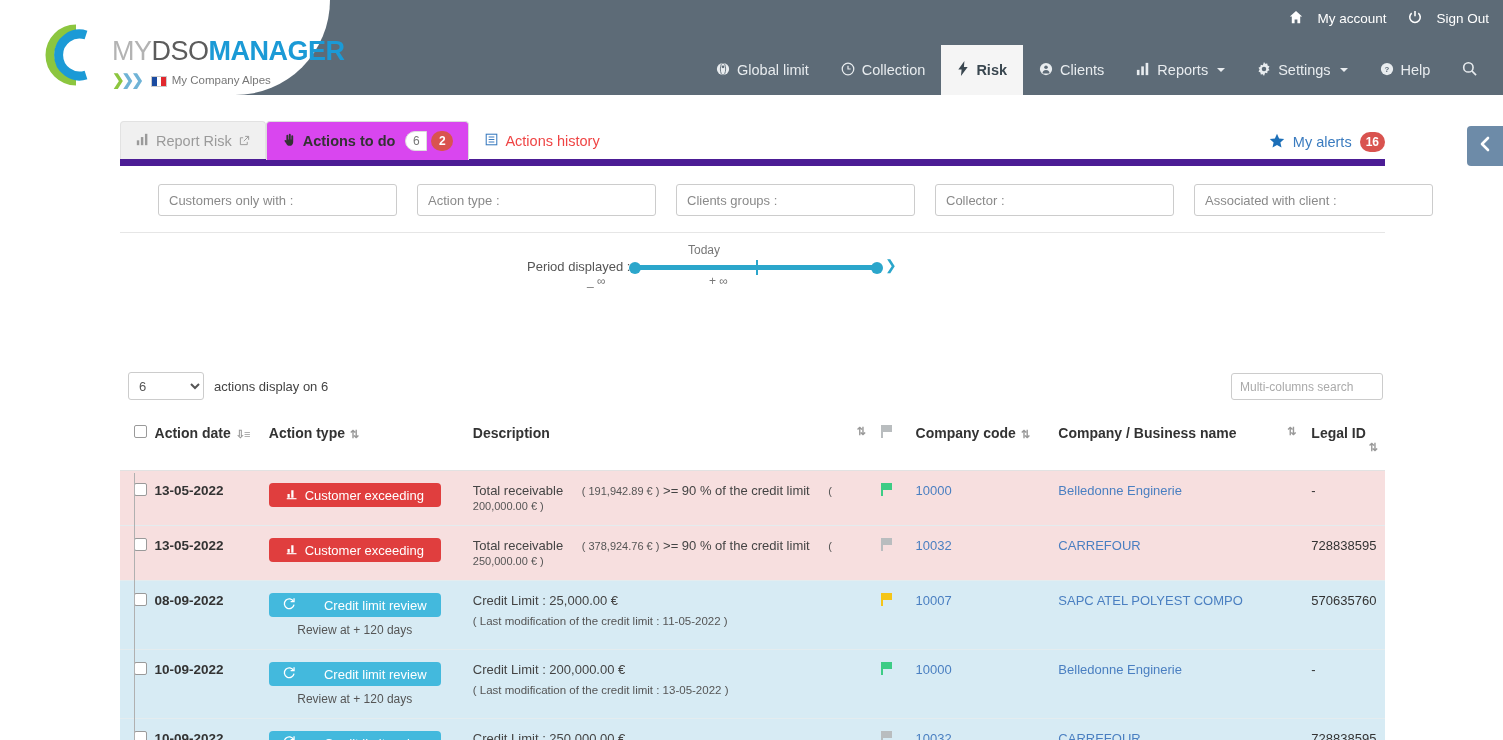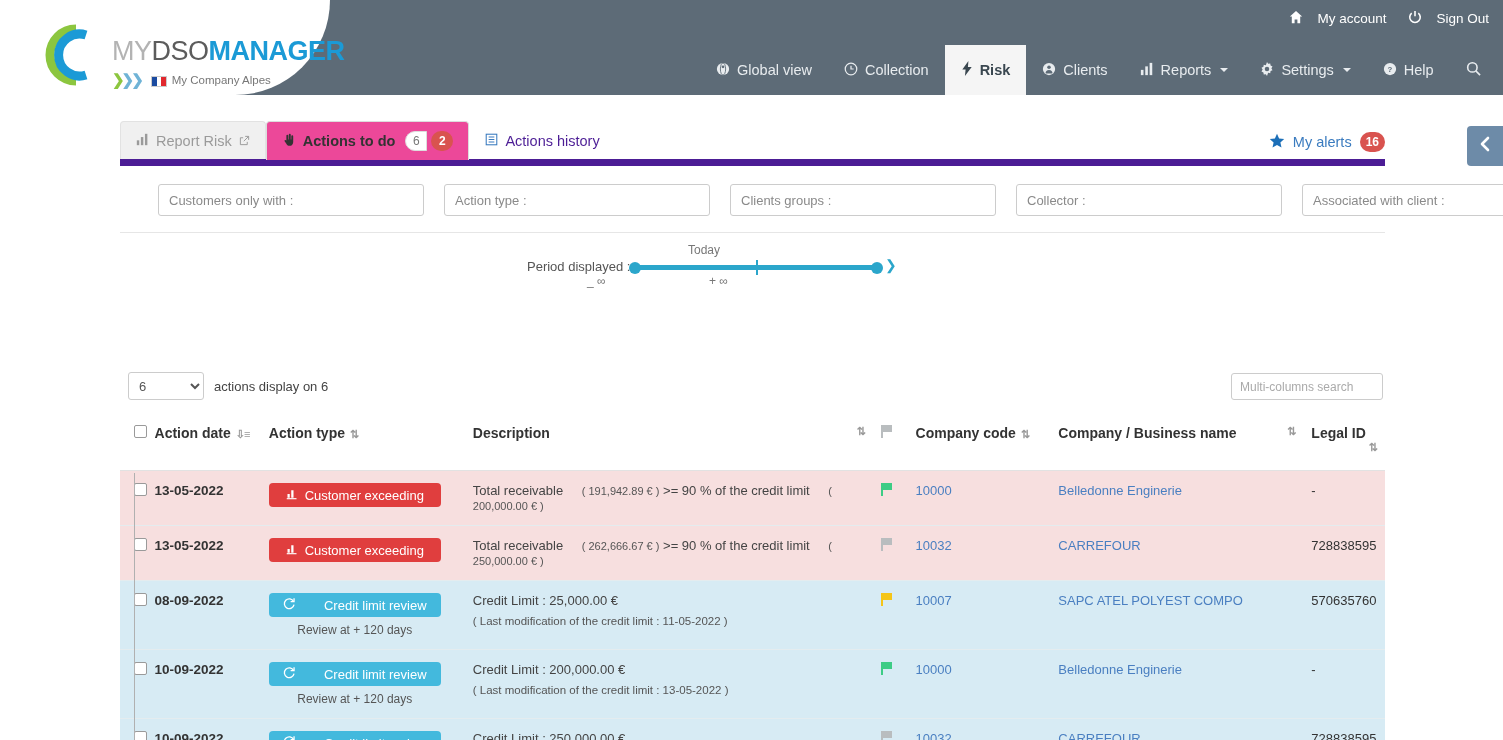--- a/index.html
+++ b/index.html
@@ -68,22 +68,22 @@
     border-bottom:7px solid #4c1d95;
     display:flex; align-items:flex-end;
   }
   .tab {
     display:flex; align-items:center; gap:7px;
     height:38px; padding:0 15px; font-size:14.5px; cursor:pointer;
     border:1px solid transparent; border-bottom:none;
     border-radius:4px 4px 0 0; position:relative;
   }
   .tab.inactive-gray { background:#f0f0f0; color:#9a9a9a; border-color:#e2e2e2; }
-  .tab.active { background:#ec4899; color:#333; font-weight:bold; border-color:#ddd; margin-bottom:-1px; height:39px; }
-  .tab.link { color:#4c1d95; }
+  .tab.active { background:#d946ef; color:#333; font-weight:bold; border-color:#ddd; margin-bottom:-1px; height:39px; }
+  .tab.link { color:#ef4444; }
   .badge-plain {
     display:inline-flex; align-items:center; justify-content:center;
     min-width:22px; height:20px; padding:0 6px;
     border:1px solid #ddd; border-radius:10px 0 0 10px;
     font-size:12px; color:#777; font-weight:normal; background:#fff;
     margin-left:3px; margin-right:-3px;
   }
   .badge-red {
     display:inline-flex; align-items:center; justify-content:center;
     min-width:22px; height:20px; padding:0 6px;
@@ -96,21 +96,21 @@
   }
   #collapse-btn {
     position:absolute; right:0; top:31px; width:36px; height:40px;
     background:#6d8ba8; border-radius:4px 0 0 4px;
     display:flex; align-items:center; justify-content:center; cursor:pointer;
   }
 
   
   #filters { position:absolute; left:158px; top:89px; display:flex; gap:20px; }
   .filter-input {
-    width:266px; height:32px; border:1px solid #ccc; border-radius:3px;
+    width:239px; height:32px; border:1px solid #ccc; border-radius:3px;
     background:#fff; font-size:13px; color:#8a8a8a; padding:0 10px;
     font-family:"Liberation Sans", sans-serif;
   }
   .filter-input::placeholder { color:#8a8a8a; opacity:1; }
   #filters-sep { position:absolute; left:120px; top:137px; width:1265px; height:1px; background:#e6e6e6; }
 
   
   #period-block { position:absolute; left:527px; top:152px; width:360px; }
   #period-label { position:absolute; left:0; top:12px; font-size:13px; color:#555; white-space:nowrap; }
   #slider { position:absolute; left:103px; top:18px; width:252px; height:5px; background:#2ba6cb; border-radius:3px; }
@@ -237,21 +237,21 @@
 
   <div id="mainnav">
     <div class="nav-item">
       <span>
         <svg width="14" height="14" viewBox="0 0 16 16" fill="#e8ecef">
             <circle cx="8" cy="8" r="7"></circle>
             <ellipse cx="8" cy="8" rx="3" ry="7" fill="none" stroke="#5d6b77" stroke-width="1"></ellipse>
             <circle cx="8" cy="5.5" r="1.6" fill="#5d6b77"></circle>
           </svg>
       </span>
-      <span>Global view</span>
+      <span>Global limit</span>
     </div>
     <div class="nav-item">
       <span>
         <svg width="14" height="14" viewBox="0 0 16 16" fill="none" stroke="#e8ecef" stroke-width="1.4">
             <circle cx="8" cy="8" r="6.6"></circle>
             <path d="M8 4.2 V8 h3"></path>
           </svg>
       </span>
       <span>Collection</span>
     </div>
@@ -472,21 +472,21 @@
                     <rect x="2" y="8" width="3" height="5"></rect>
                     <rect x="7" y="3" width="3" height="10"></rect>
                     <rect x="1" y="13.5" width="13" height="1.5"></rect>
                   </svg>
               </span>
               <span>Customer exceeding</span>
             </span>
           </td>
           <td>
             <span class="desc-main">Total receivable</span>
-            <span class="paren">( 262,666.67 € )</span>
+            <span class="paren">( 378,924.76 € )</span>
             <span class="desc-main">&gt;= 90 % of the credit limit</span>
             <span class="paren">( 250,000.00 € )</span>
           </td>
           <td><span class="flag-ic f-gray"></span></td>
           <td><span class="link-blue">10032</span></td>
           <td><span class="link-blue">CARREFOUR</span></td>
           <td class="legal">728838595</td>
         </tr>
 
         <tr class="blue">

